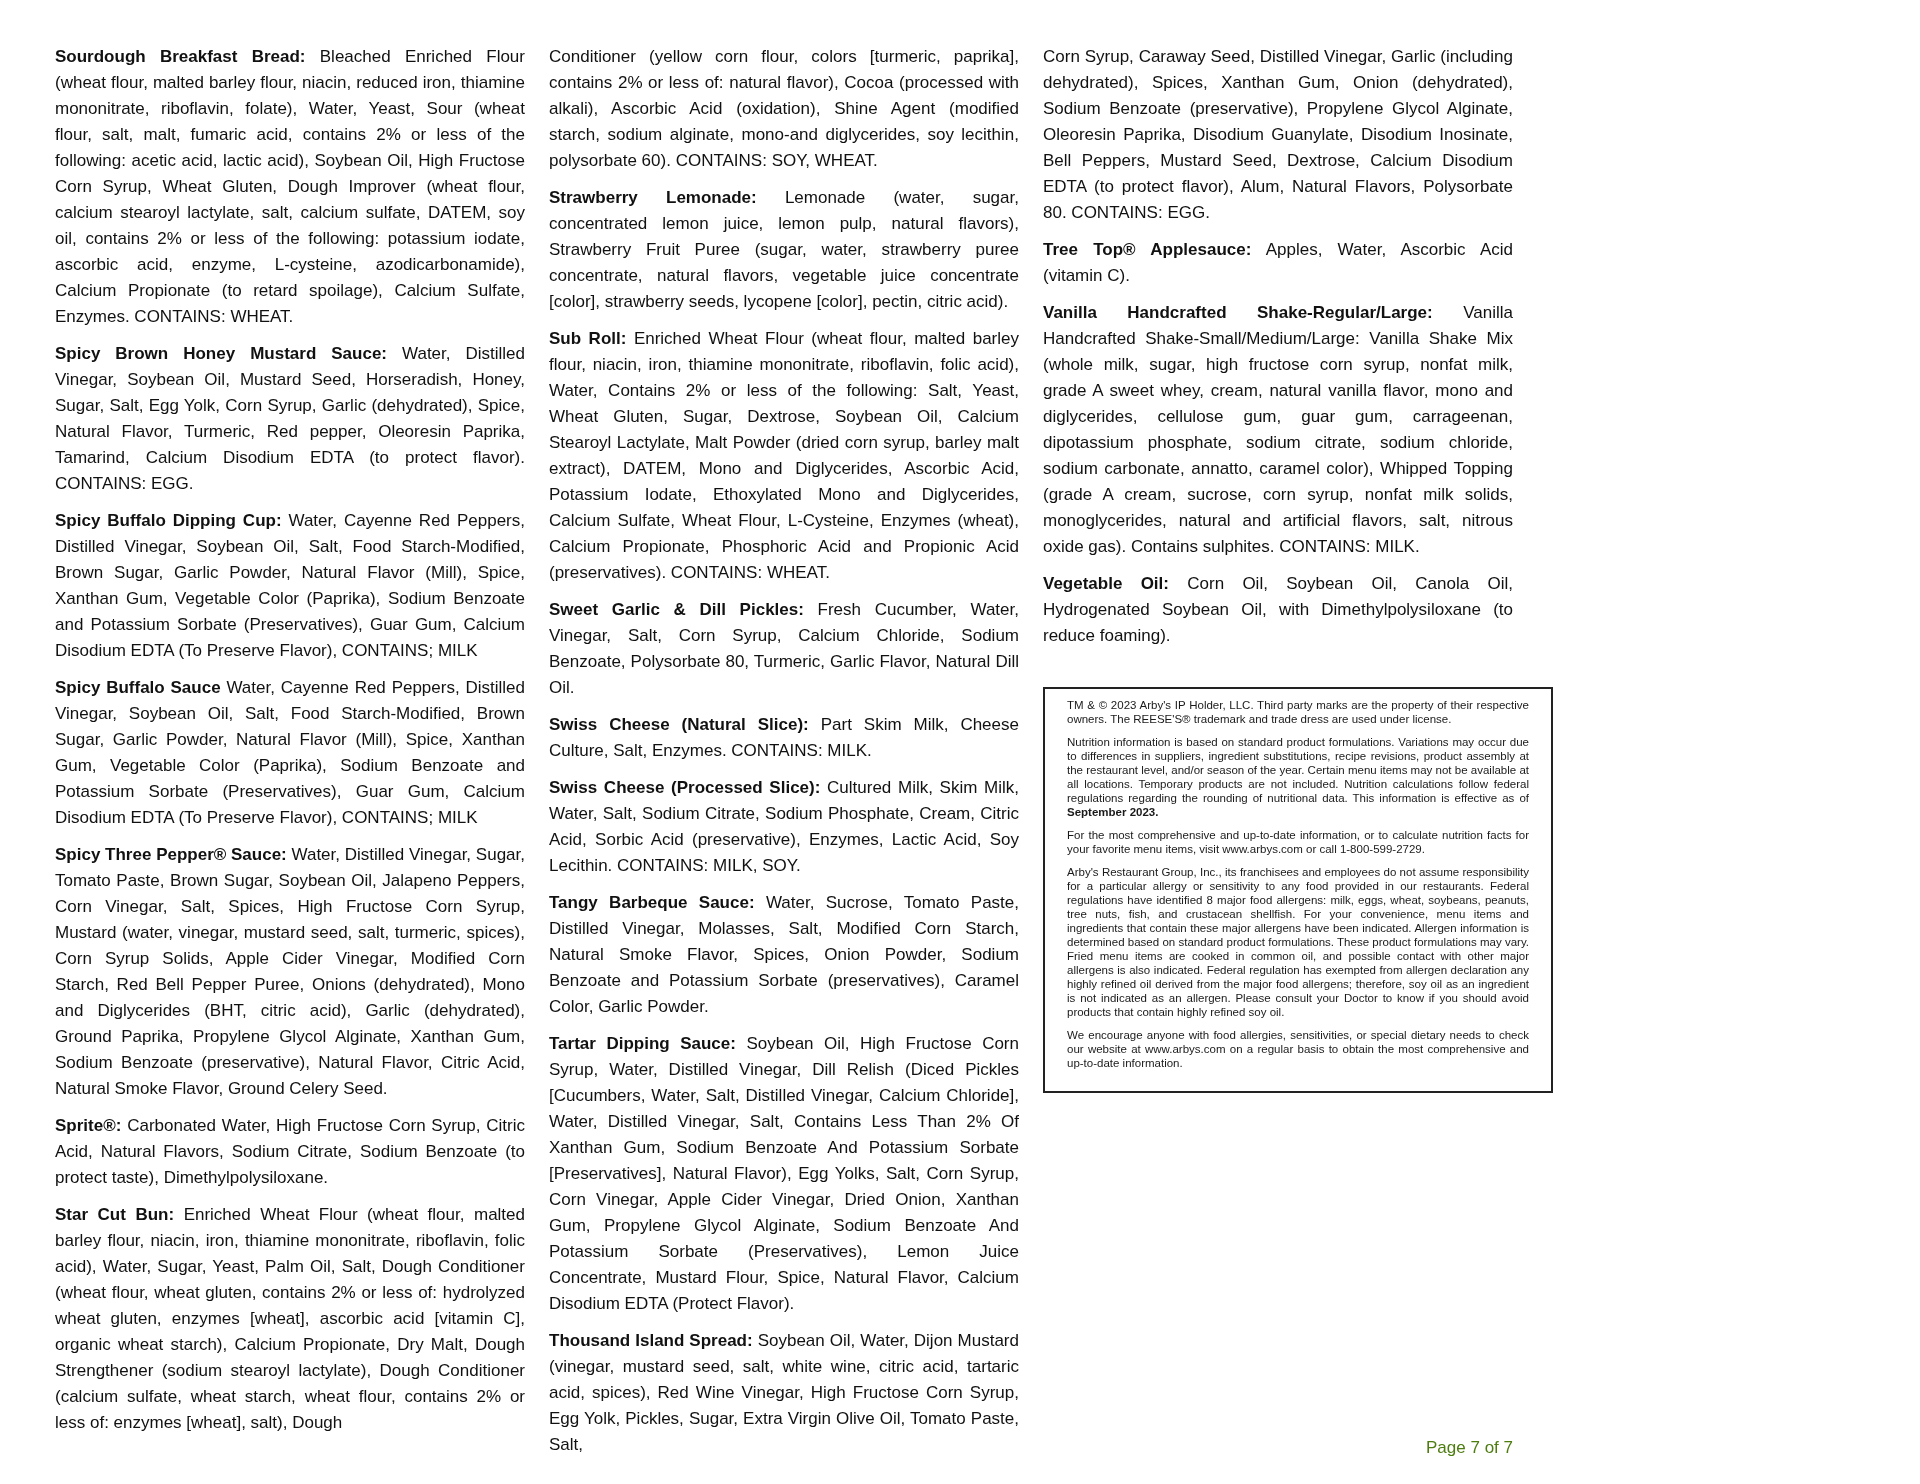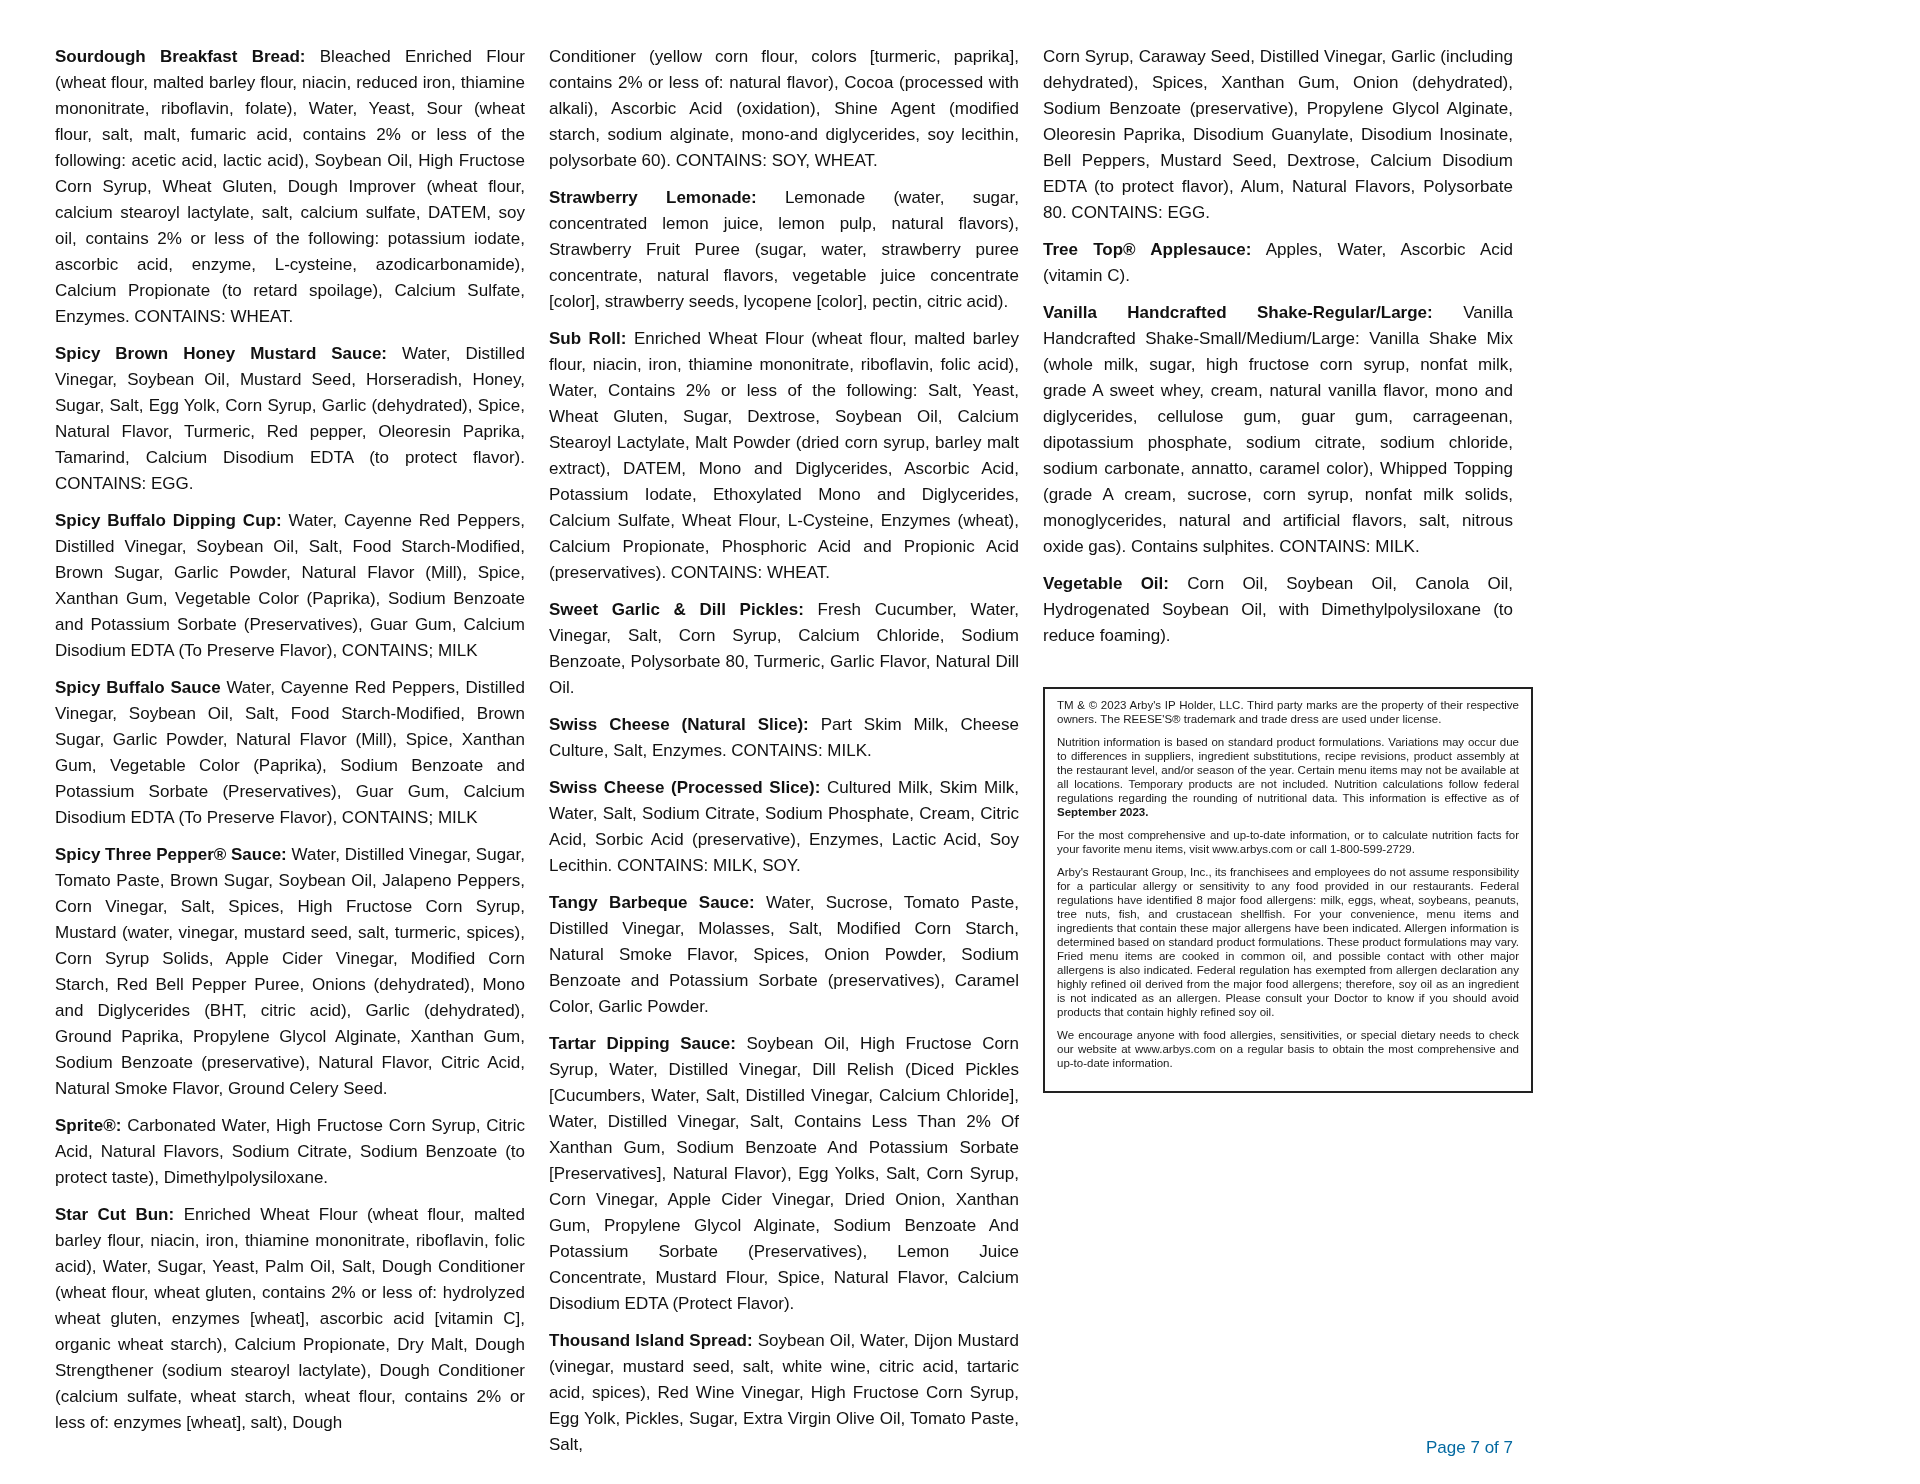--- a/index.html
+++ b/index.html
@@ -32,42 +32,42 @@
     font-size: 17px;
     line-height: 26px;
     text-align: justify;
   }
   .entry b {
     font-weight: bold;
   }
   .legal-box {
     margin-top: 38px;
     border: 2px solid #222222;
-    padding: 9px 12px;
+    padding: 9px 22px;
     width: 462px;
   }
   .legal-box p {
     margin: 0 0 9px 0;
     font-size: 11.5px;
     line-height: 14px;
     text-align: justify;
     color: #1a1a1a;
   }
   .legal-box p:last-child {
     margin-bottom: 12px;
   }
   .legal-box b {
     font-weight: bold;
   }
   .page-number {
     position: absolute;
     right: 407px;
     bottom: 26px;
     font-size: 17px;
-    color: #0369a1;
+    color: #4d7c0f;
   }
 </style>
 </head>
 <body>
 
 <div class="page">
   <div class="columns">
     <div class="col">
       <div>
           <p class="entry"><b>Sourdough Breakfast Bread:</b> <span>Bleached Enriched Flour (wheat flour, malted barley flour, niacin, reduced iron, thiamine mononitrate, riboflavin, folate), Water, Yeast, Sour (wheat flour, salt, malt, fumaric acid, contains 2% or less of the following: acetic acid, lactic acid), Soybean Oil, High Fructose Corn Syrup, Wheat Gluten, Dough Improver (wheat flour, calcium stearoyl lactylate, salt, calcium sulfate, DATEM, soy oil, contains 2% or less of the following: potassium iodate, ascorbic acid, enzyme, L-cysteine, azodicarbonamide), Calcium Propionate (to retard spoilage), Calcium Sulfate, Enzymes. CONTAINS: WHEAT.</span></p>

